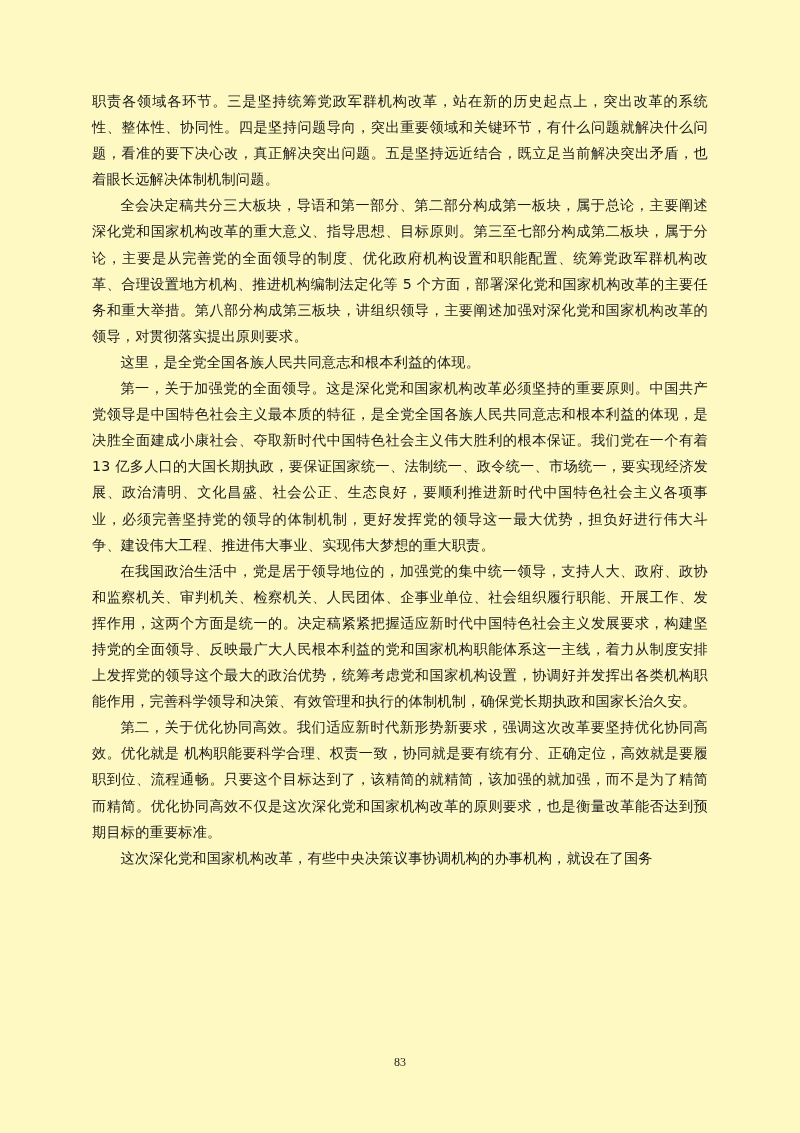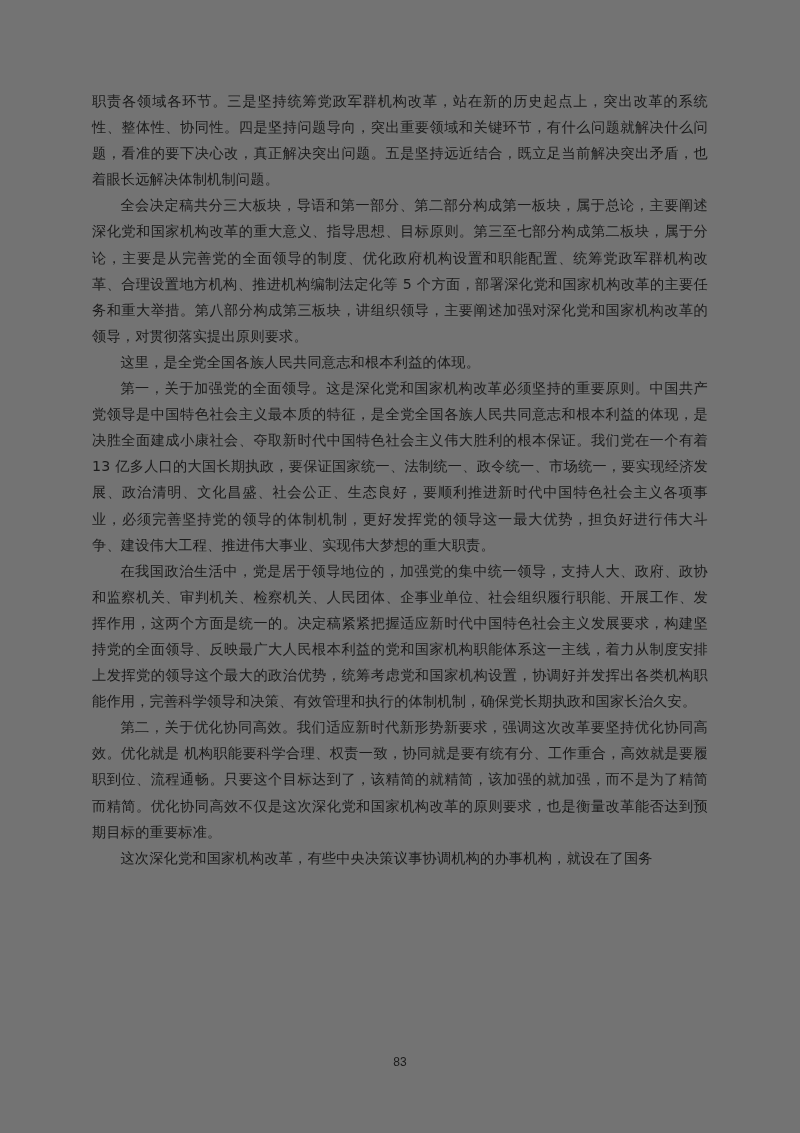--- a/index.html
+++ b/index.html
@@ -10,21 +10,21 @@
   body {
     width: 800px;
     height: 1133px;
     overflow: hidden;
     font-family: "DejaVu Sans", "Liberation Sans", sans-serif;
   }
   .page {
     position: relative;
     width: 800px;
     height: 1133px;
-    background: #737373;
+    background: #fef9c3;
     box-sizing: border-box;
   }
   .page-inner {
     position: absolute;
     left: 92px;
     top: 88px;
     width: 616px;
     height: 960px;
   }
   .para {
@@ -41,32 +41,32 @@
   }
   .indent {
     text-indent: 2em;
   }
   .page-number {
     position: absolute;
     left: 0;
     right: 0;
     top: 1055px;
     text-align: center;
-    font-family: Liberation Sans, sans-serif;
+    font-family: Liberation Serif, serif;
     font-size: 12px;
     color: #1a1a1a;
   }
 </style>
 </head>
 <body>
 
 <div class="page">
   <div class="page-inner">
     <p class="para">职责各领域各环节。三是坚持统筹党政军群机构改革，站在新的历史起点上，突出改革的系统性、整体性、协同性。四是坚持问题导向，突出重要领域和关键环节，有什么问题就解决什么问题，看准的要下决心改，真正解决突出问题。五是坚持远近结合，既立足当前解决突出矛盾，也着眼长远解决体制机制问题。</p>
     <p class="para indent">全会决定稿共分三大板块，导语和第一部分、第二部分构成第一板块，属于总论，主要阐述深化党和国家机构改革的重大意义、指导思想、目标原则。第三至七部分构成第二板块，属于分论，主要是从完善党的全面领导的制度、优化政府机构设置和职能配置、统筹党政军群机构改革、合理设置地方机构、推进机构编制法定化等 5 个方面，部署深化党和国家机构改革的主要任务和重大举措。第八部分构成第三板块，讲组织领导，主要阐述加强对深化党和国家机构改革的领导，对贯彻落实提出原则要求。</p>
     <p class="para indent">这里，是全党全国各族人民共同意志和根本利益的体现。</p>
     <p class="para indent">第一，关于加强党的全面领导。这是深化党和国家机构改革必须坚持的重要原则。中国共产党领导是中国特色社会主义最本质的特征，是全党全国各族人民共同意志和根本利益的体现，是决胜全面建成小康社会、夺取新时代中国特色社会主义伟大胜利的根本保证。我们党在一个有着 13 亿多人口的大国长期执政，要保证国家统一、法制统一、政令统一、市场统一，要实现经济发展、政治清明、文化昌盛、社会公正、生态良好，要顺利推进新时代中国特色社会主义各项事业，必须完善坚持党的领导的体制机制，更好发挥党的领导这一最大优势，担负好进行伟大斗争、建设伟大工程、推进伟大事业、实现伟大梦想的重大职责。</p>
     <p class="para indent">在我国政治生活中，党是居于领导地位的，加强党的集中统一领导，支持人大、政府、政协和监察机关、审判机关、检察机关、人民团体、企事业单位、社会组织履行职能、开展工作、发挥作用，这两个方面是统一的。决定稿紧紧把握适应新时代中国特色社会主义发展要求，构建坚持党的全面领导、反映最广大人民根本利益的党和国家机构职能体系这一主线，着力从制度安排上发挥党的领导这个最大的政治优势，统筹考虑党和国家机构设置，协调好并发挥出各类机构职能作用，完善科学领导和决策、有效管理和执行的体制机制，确保党长期执政和国家长治久安。</p>
-    <p class="para indent">第二，关于优化协同高效。我们适应新时代新形势新要求，强调这次改革要坚持优化协同高效。优化就是 机构职能要科学合理、权责一致，协同就是要有统有分、工作重合，高效就是要履职到位、流程通畅。只要这个目标达到了，该精简的就精简，该加强的就加强，而不是为了精简而精简。优化协同高效不仅是这次深化党和国家机构改革的原则要求，也是衡量改革能否达到预期目标的重要标准。</p>
+    <p class="para indent">第二，关于优化协同高效。我们适应新时代新形势新要求，强调这次改革要坚持优化协同高效。优化就是 机构职能要科学合理、权责一致，协同就是要有统有分、正确定位，高效就是要履职到位、流程通畅。只要这个目标达到了，该精简的就精简，该加强的就加强，而不是为了精简而精简。优化协同高效不仅是这次深化党和国家机构改革的原则要求，也是衡量改革能否达到预期目标的重要标准。</p>
     <p class="para indent">这次深化党和国家机构改革，有些中央决策议事协调机构的办事机构，就设在了国务</p>
   </div>
   <div class="page-number">83</div>
 </div>
 
 </body></html>

